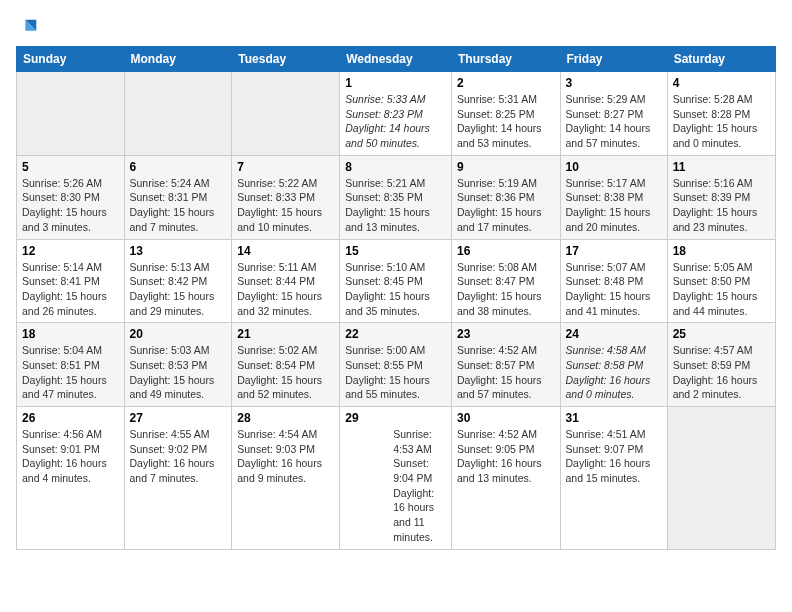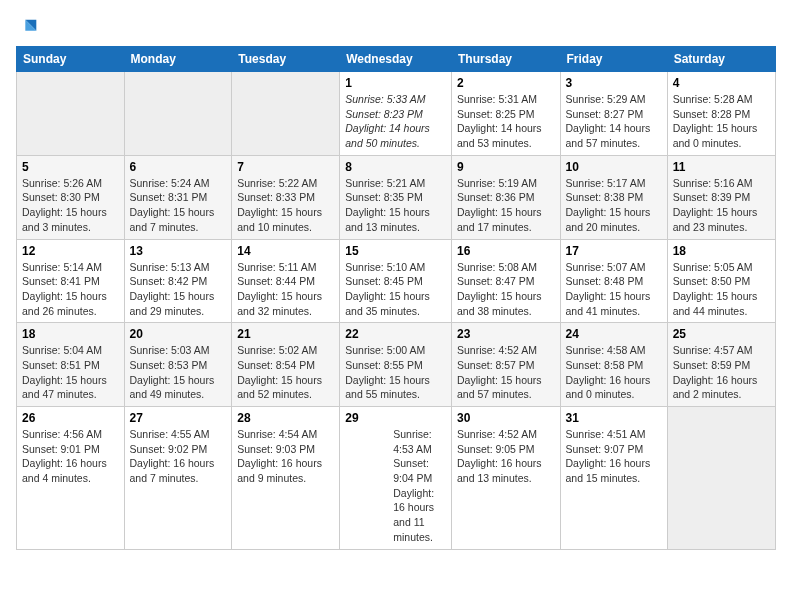--- a/index.html
+++ b/index.html
@@ -291,21 +291,21 @@
         </td>
         <td>
           <span class="day-num">23</span>
           <div class="day-info" style="white-space: pre-line;">Sunrise: 4:52 AM
 Sunset: 8:57 PM
 Daylight: 15 hours
 and 57 minutes.</div>
         </td>
         <td>
           <span class="day-num">24</span>
-          <div class="day-info" style="white-space: pre-line;">Sunrise: 4:58 AM
+          <div class="day-info" style="white-space: pre-line; font-style: italic;">Sunrise: 4:58 AM
 Sunset: 8:58 PM
 Daylight: 16 hours
 and 0 minutes.</div>
         </td>
         <td>
           <span class="day-num">25</span>
           <div class="day-info" style="white-space: pre-line;">Sunrise: 4:57 AM
 Sunset: 8:59 PM
 Daylight: 16 hours
 and 2 minutes.</div>

